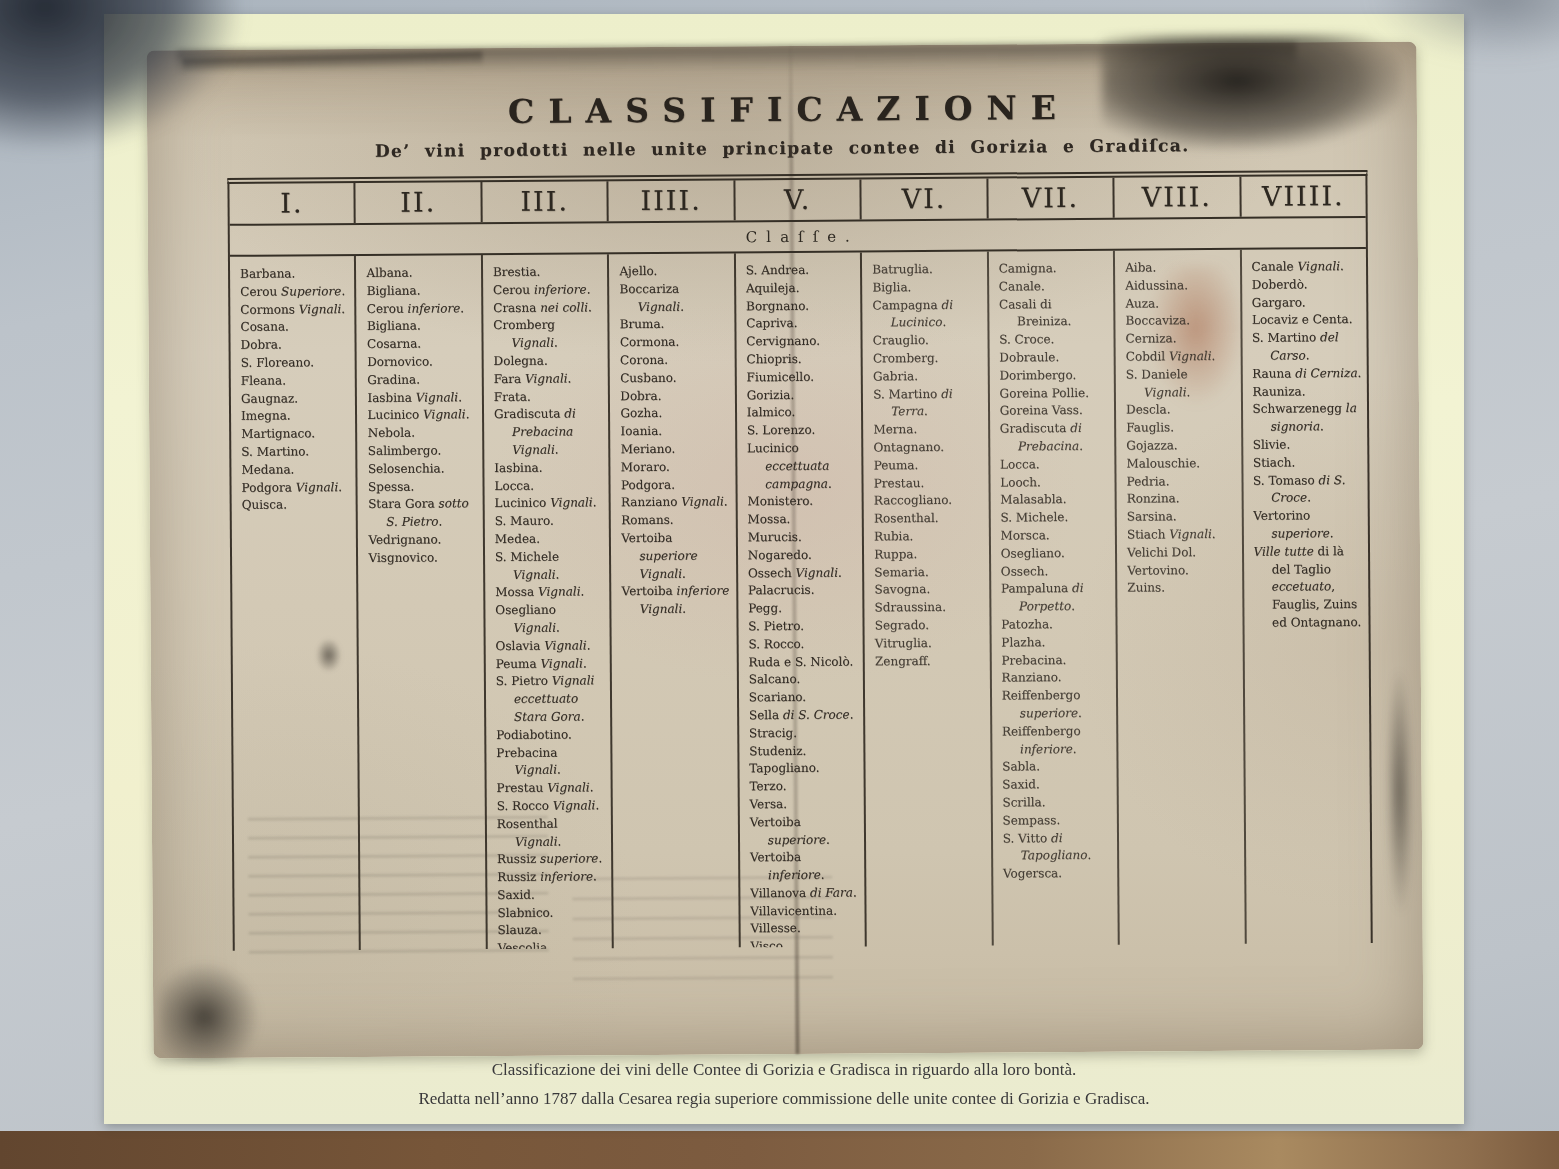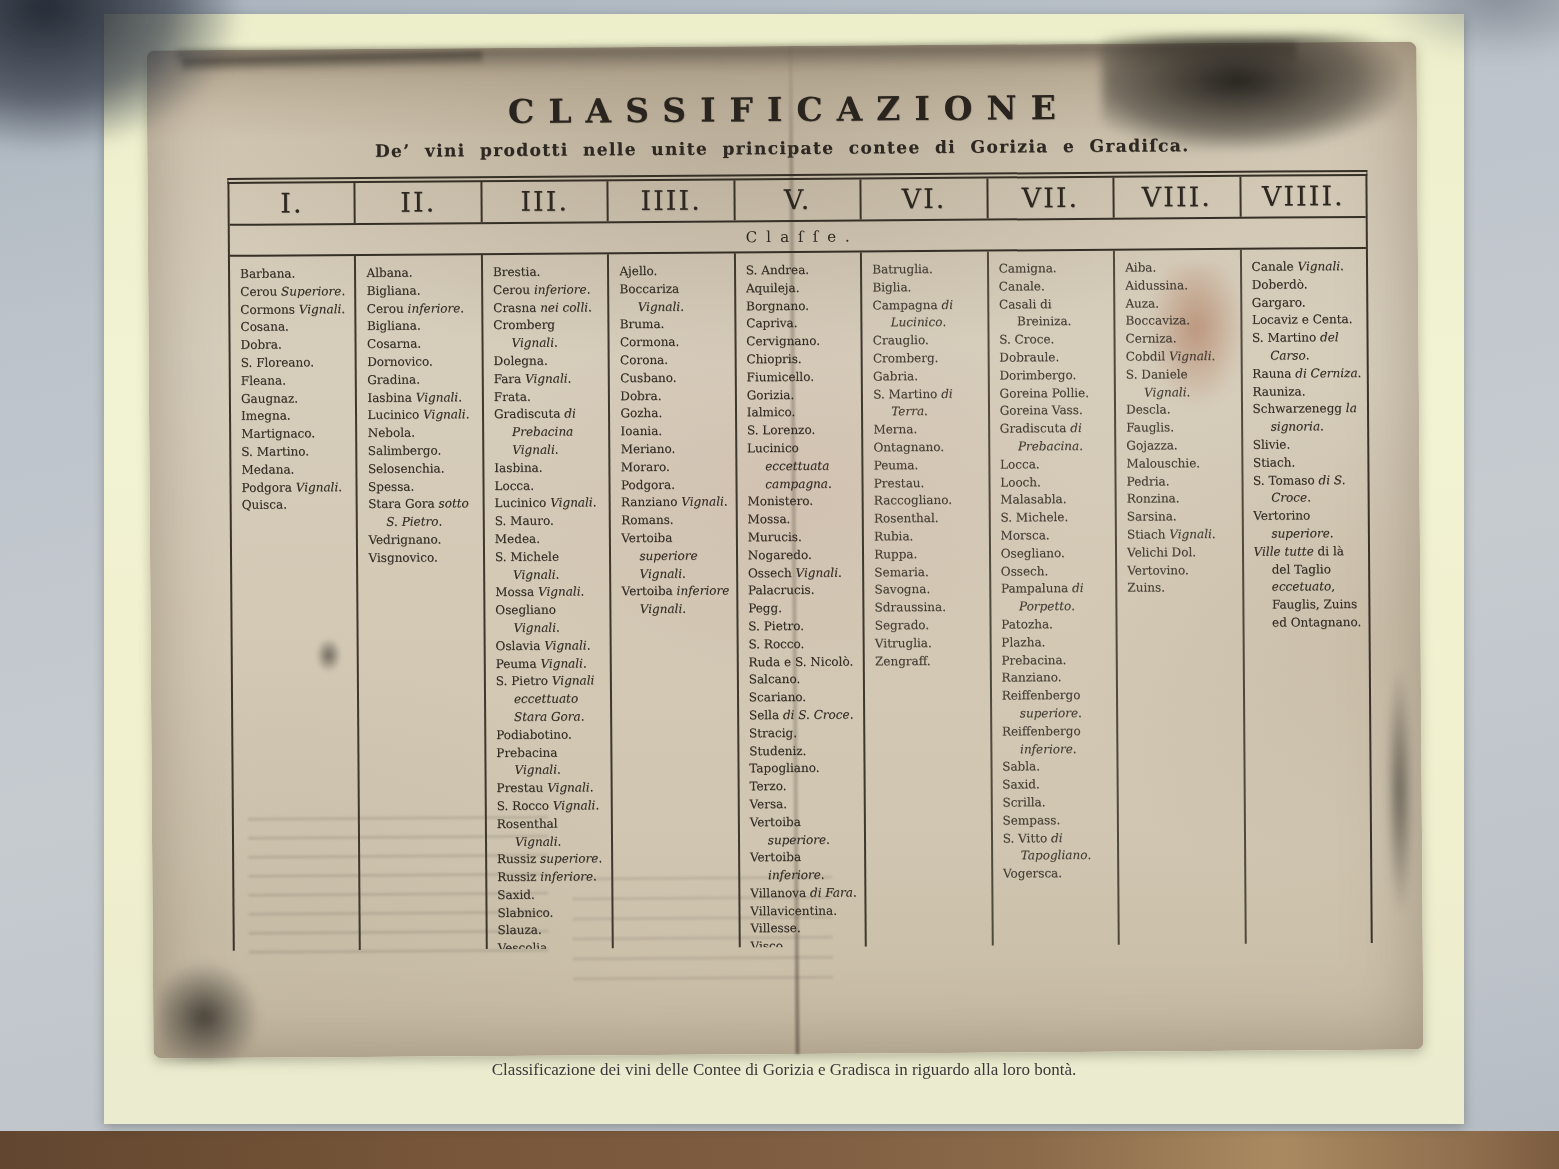--- a/index.html
+++ b/index.html
@@ -371,18 +371,19 @@
               <div class="entry">S. Tomaso <i>di S. Croce</i>.</div>
               <div class="entry">Vertorino <i>superiore</i>.</div>
               <div class="entry"><i>Ville tutte</i> di là del Taglio <i>eccetuato</i>, Fauglis, Zuins ed Ontagnano.</div>
             </div>
           </div>
       </div>
     </div>
 
     <div class="caption">
       <div>Classificazione dei vini delle Contee di Gorizia e Gradisca in riguardo alla loro bontà.</div>
+      <div>Redatta nell’anno 1787 dalla Cesarea regia superiore commissione delle unite contee di Gorizia e Gradisca.</div>
     </div>
   </div>
 
   <div class="corner-shadow"></div>
   <div class="top-right-shade"></div>
 </div>
 
 </body></html>

